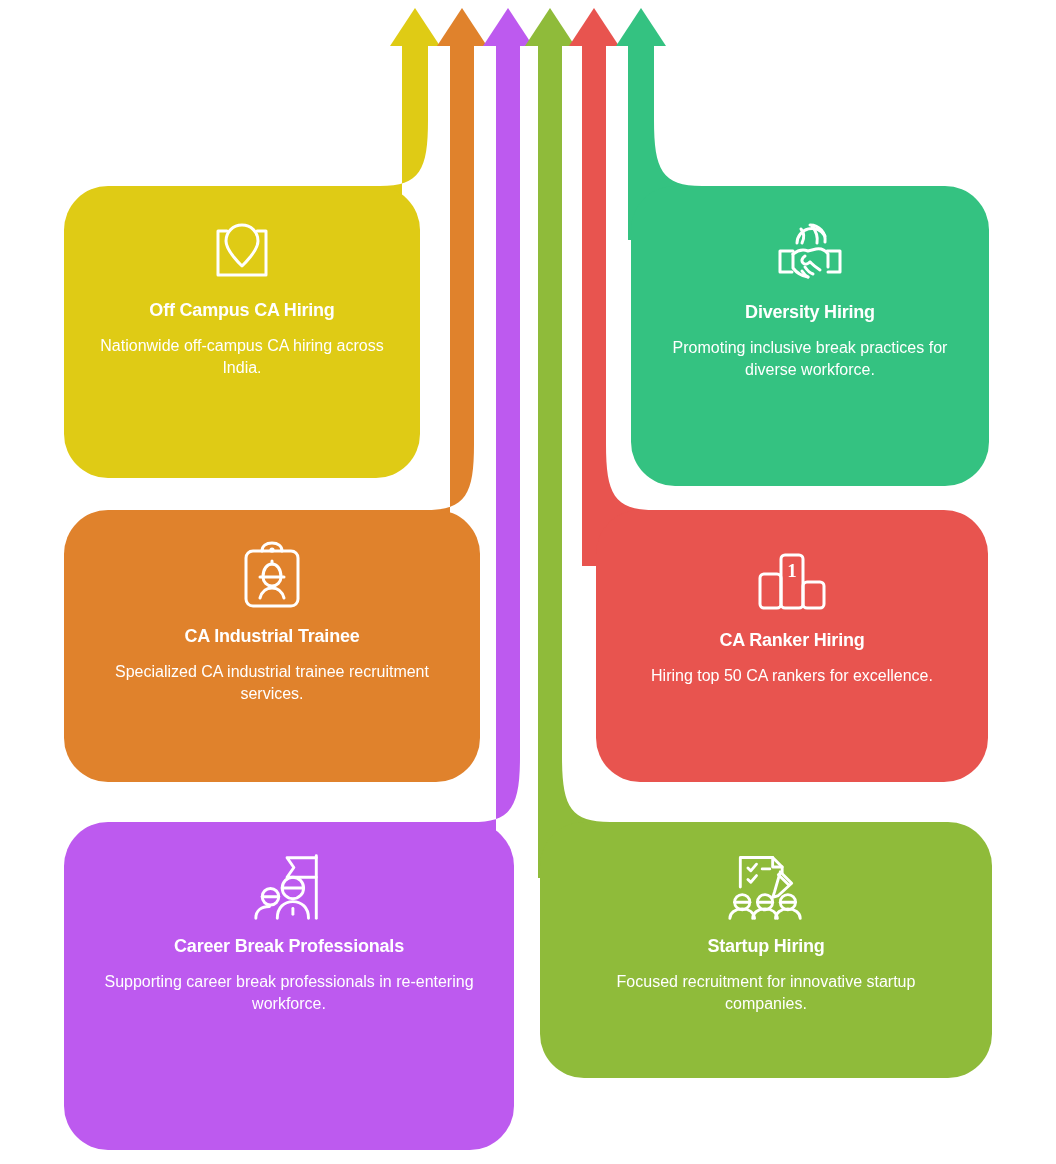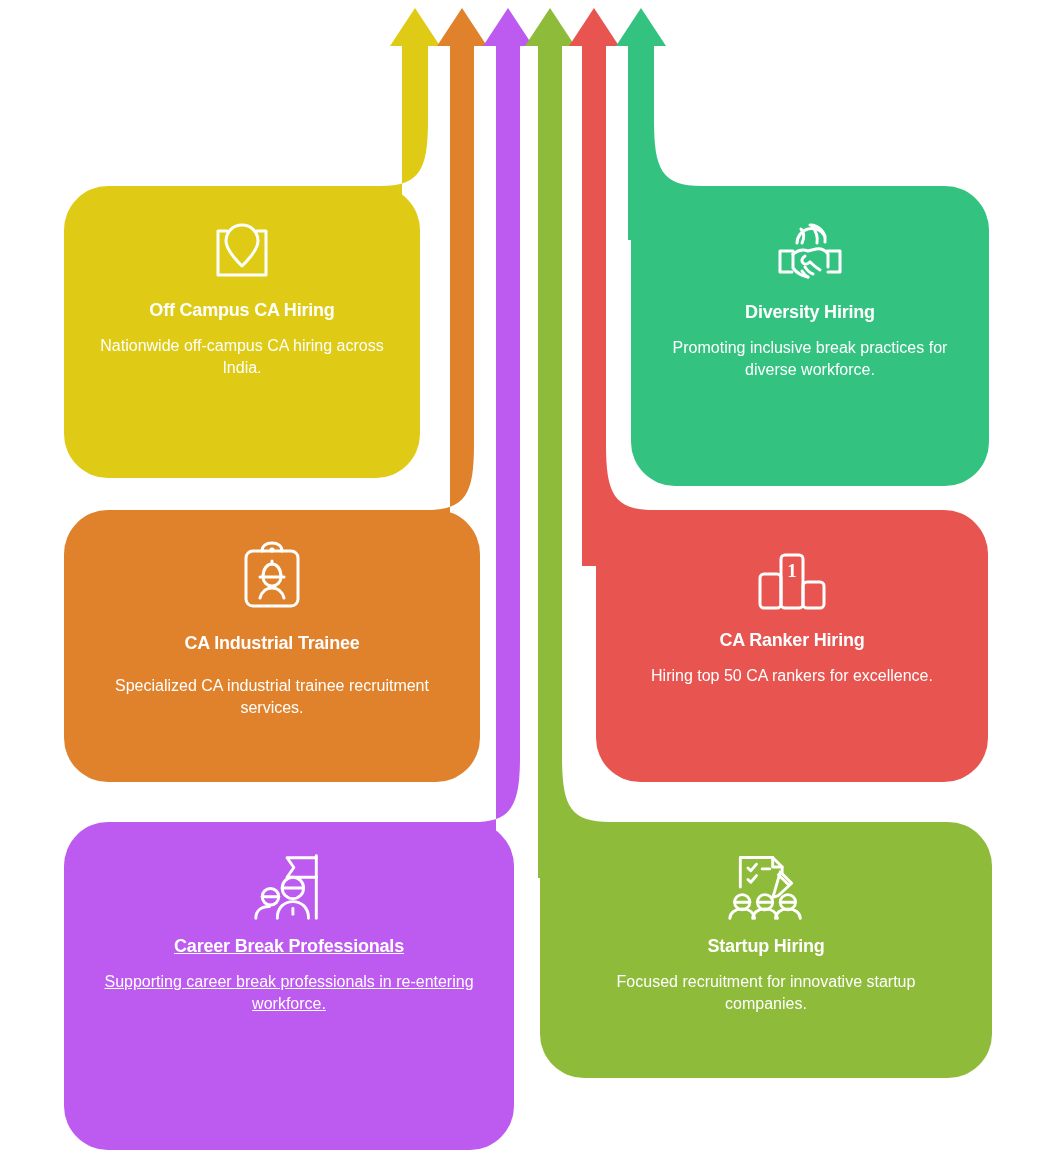--- a/index.html
+++ b/index.html
@@ -40,23 +40,23 @@
     font-size:16px;
     font-weight:400;
     line-height:1.35;
     margin-top:14px;
     max-width:92%;
   }
 
   
   #card-offcampus{ left:64px;  top:186px;  width:356px; height:292px; padding:26px 18px 0; }
   #card-diversity{ left:631px; top:186px;  width:358px; height:300px; padding:28px 18px 0;border-radius:21px; }
-  #card-trainee{   left:64px;  top:510px;  width:416px; height:272px; padding:28px 18px 0;gap:7px; }
+  #card-trainee{   left:64px;  top:510px;  width:416px; height:272px; padding:28px 18px 0; }
   #card-ranker{    left:596px; top:510px;  width:392px; height:272px; padding:32px 18px 0; }
-  #card-career{    left:64px;  top:822px;  width:450px; height:328px; padding:26px 18px 0;text-decoration:underline; }
+  #card-career{    left:64px;  top:822px;  width:450px; height:328px; padding:26px 18px 0; }
   #card-startup{   left:540px; top:822px;  width:452px; height:256px; padding:26px 18px 0; }
 </style>
 </head>
 <body>
 
 <div id="infographic">
 
   <svg class="stage" viewBox="0 0 1056 1164">
 
     <g>

